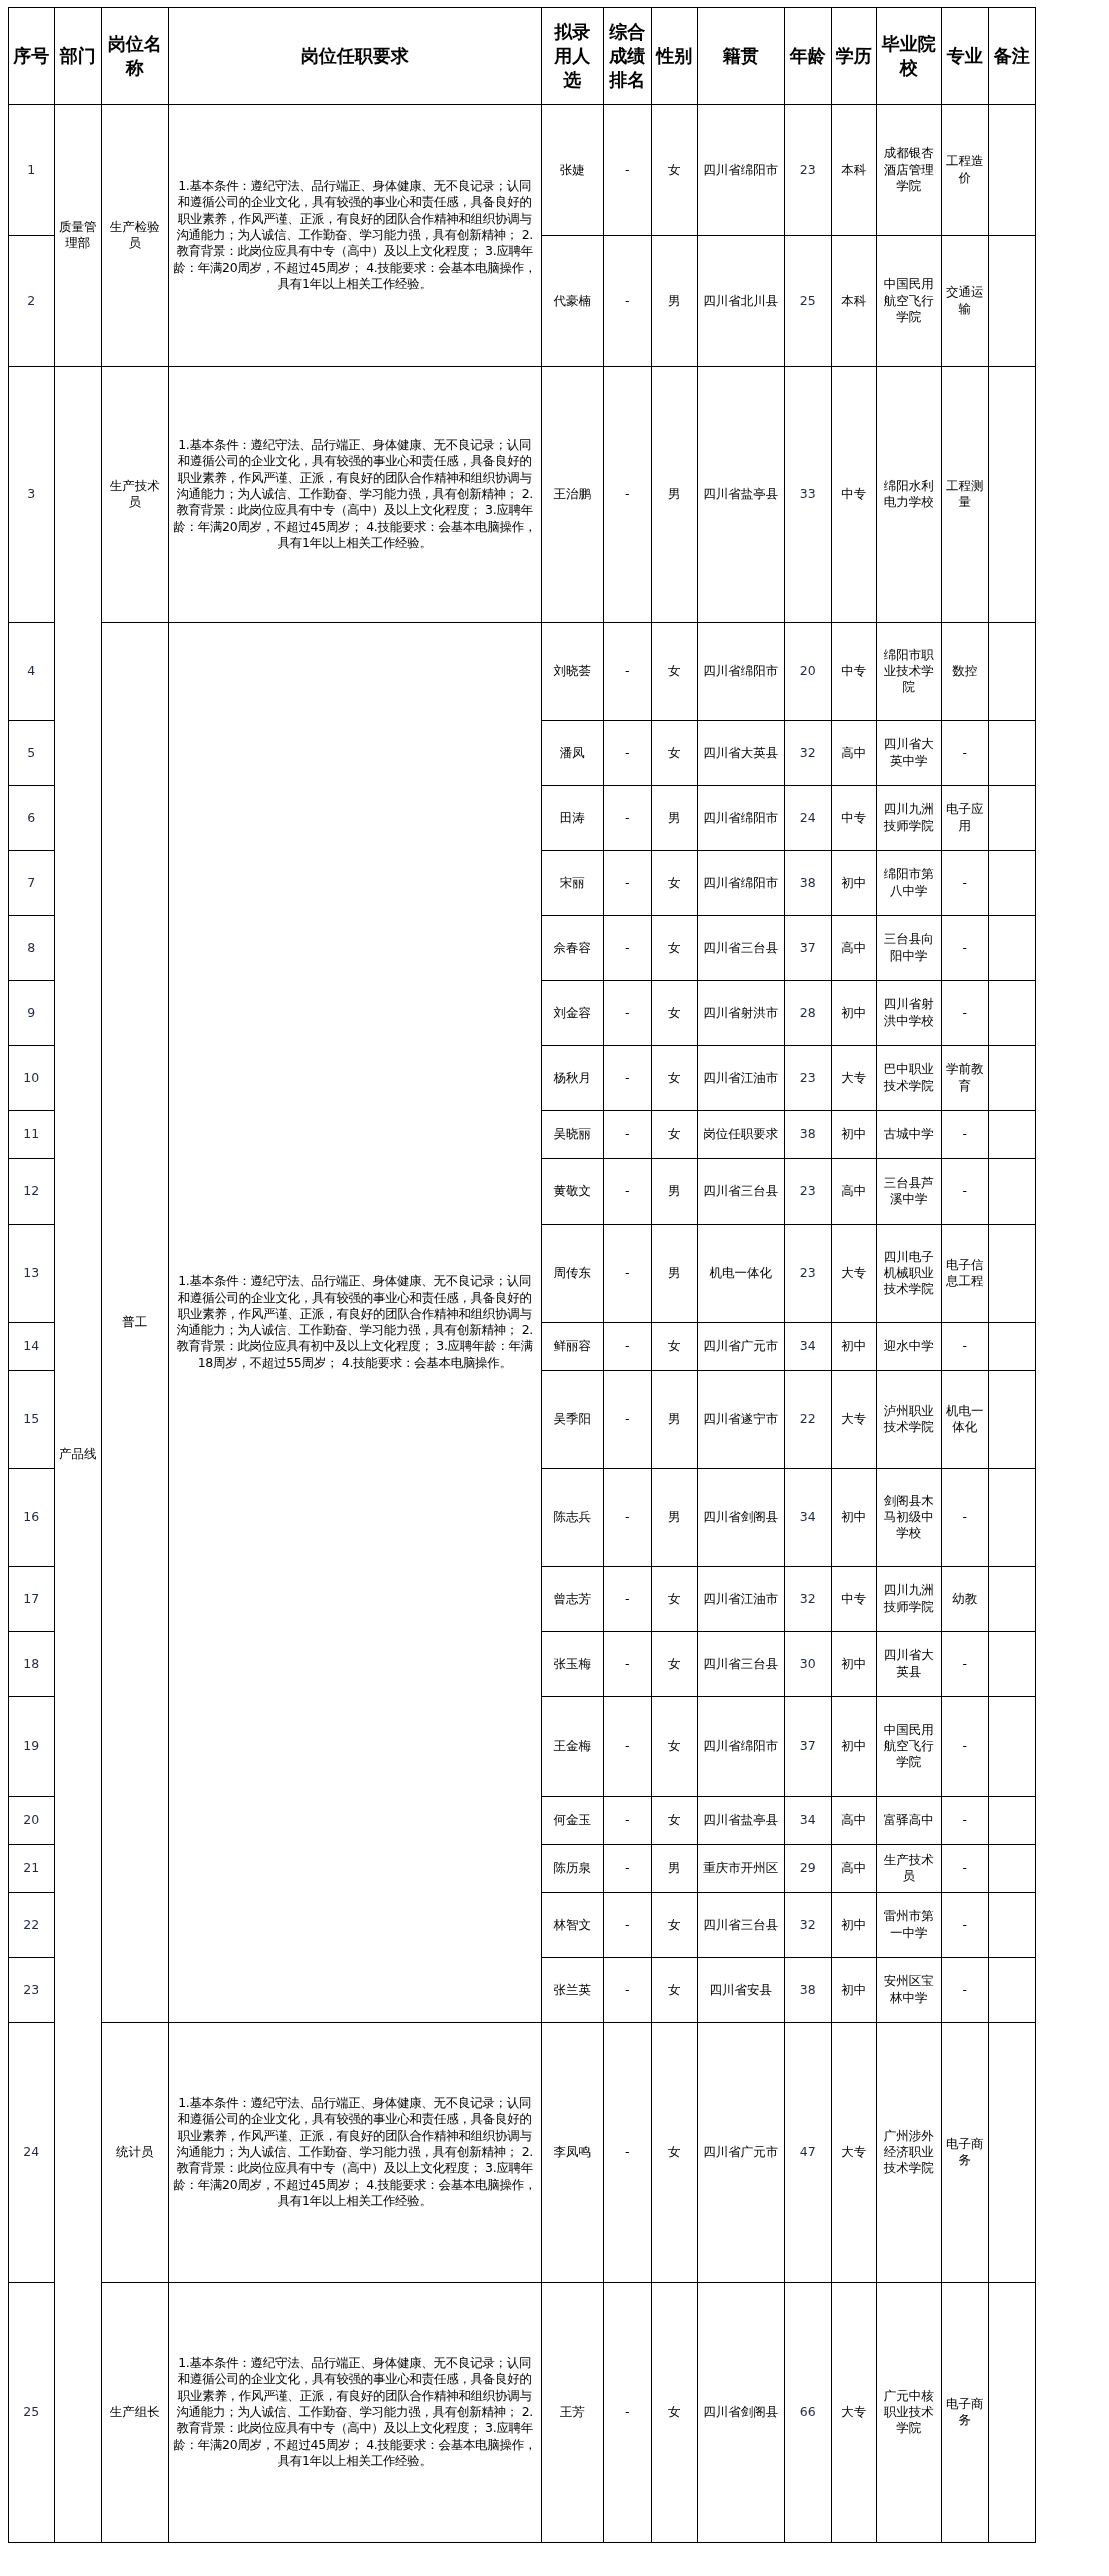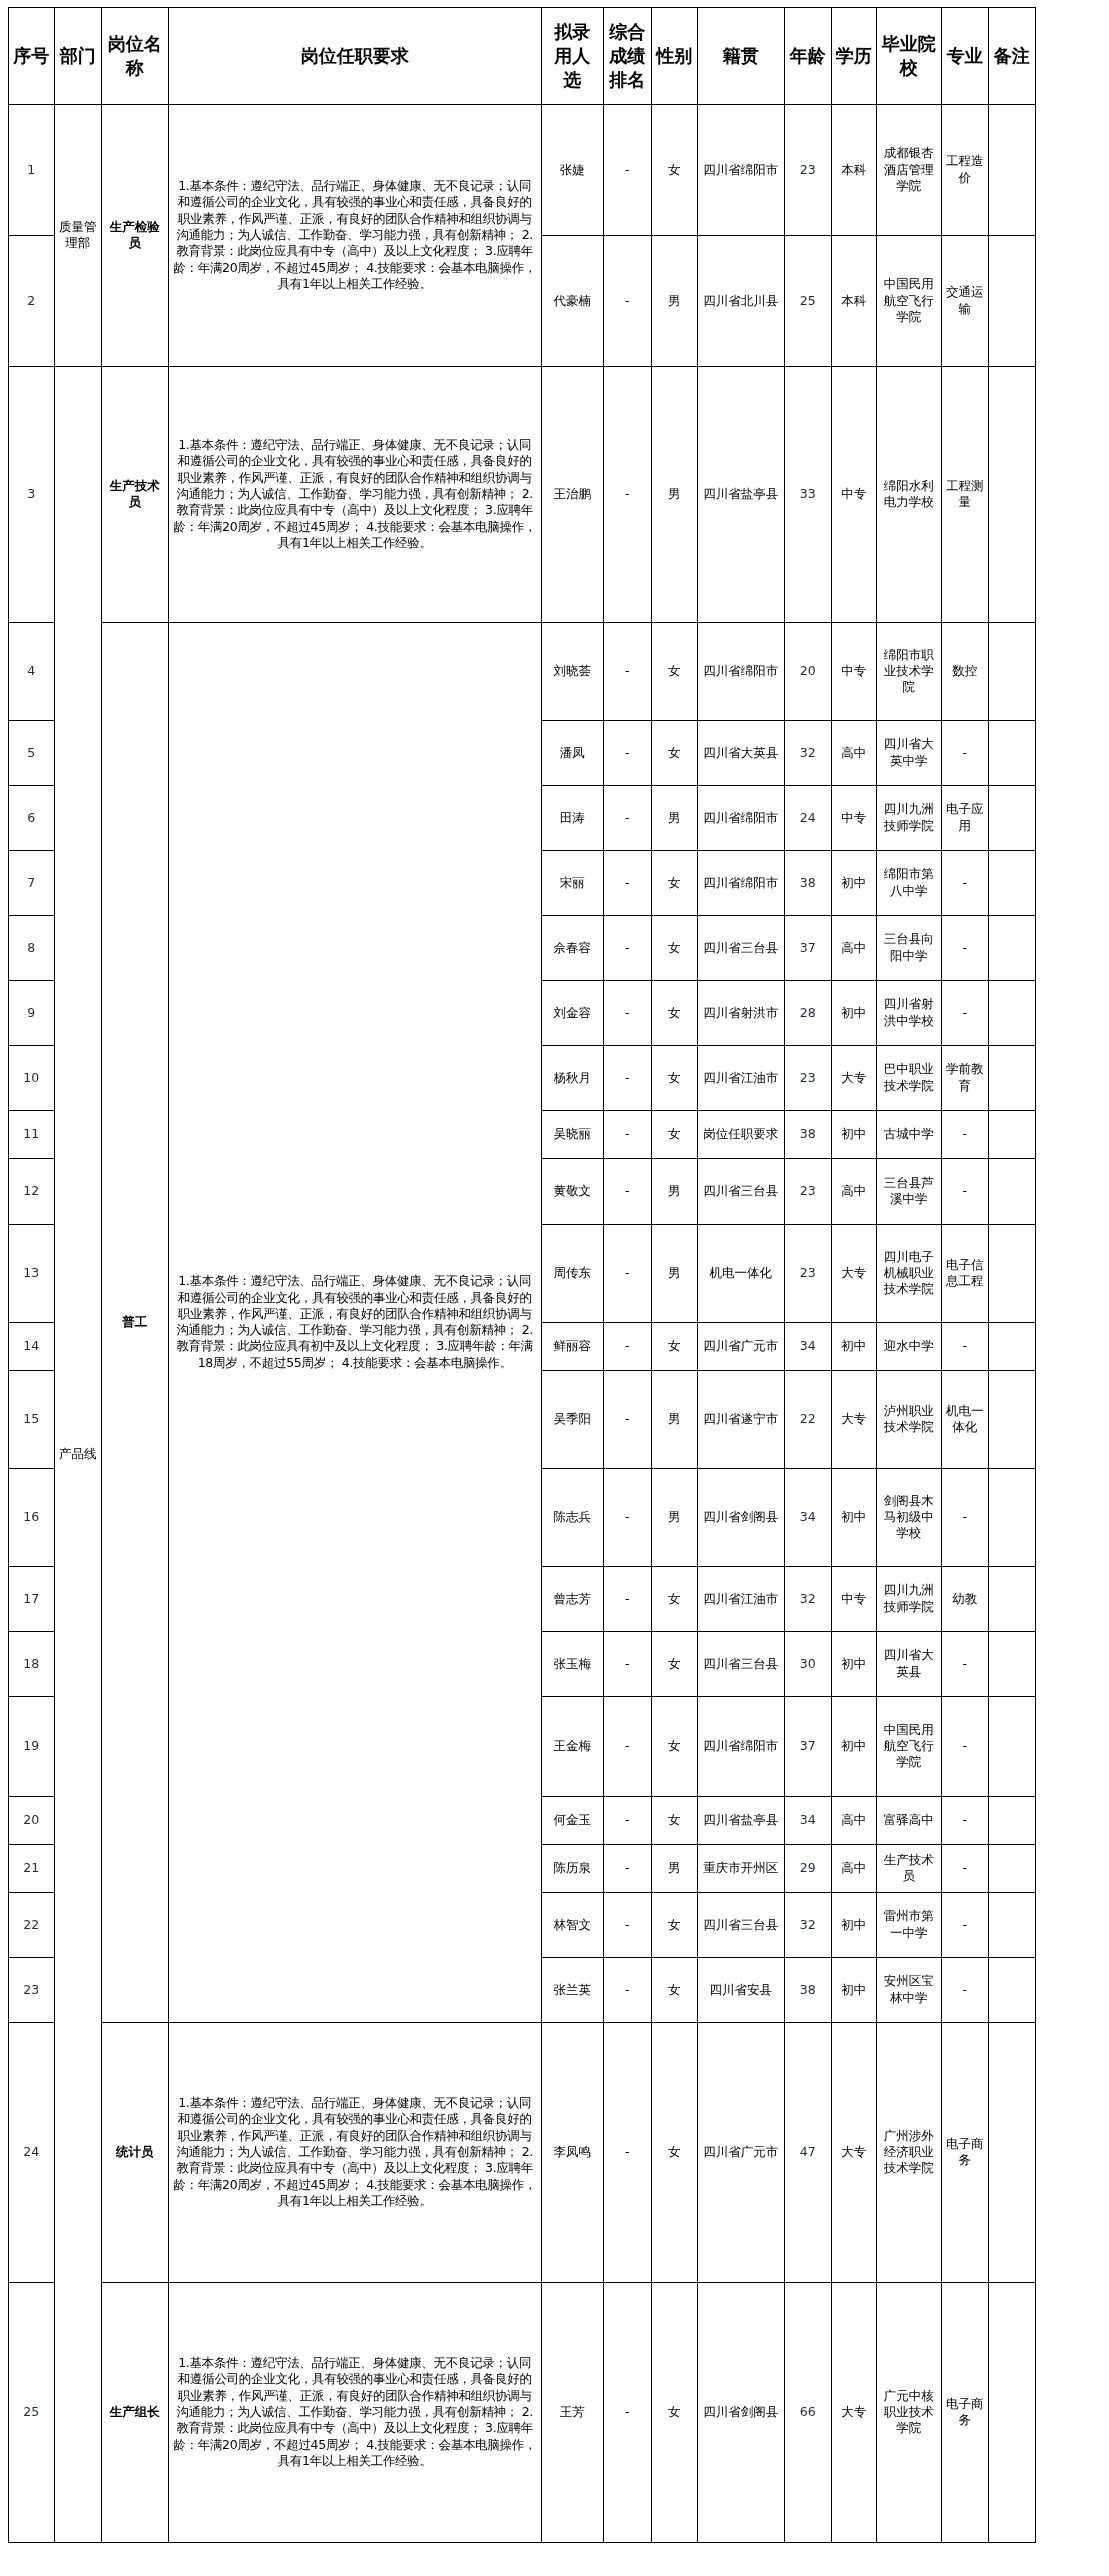--- a/index.html
+++ b/index.html
@@ -5,21 +5,21 @@
   html, body { margin:0; padding:0; background:#ffffff; }
   body { width:1109px; height:2576px; position:relative; font-family:"DejaVu Sans","Liberation Sans",sans-serif; color:#000; }
   table.grid { position:absolute; left:7.7px; top:6.7px; border-collapse:collapse; table-layout:fixed; width:1028px; }
   table.grid td, table.grid th { border:1.4px solid #000; text-align:center; vertical-align:middle; padding:0 3.8px; font-size:12.5px; line-height:16.3px; overflow:hidden; }
   table.grid th { font-weight:bold; font-size:18px; line-height:24px; }
   td.req { text-align:left; font-size:12px; line-height:32px; padding:0 5.8px; letter-spacing:-0.3px; }
   td.num { color:#1f2a44; font-size:11.5px; }
   td.dash { font-size:11.5px; }
   td.school, td.major { line-height:32px; }
   td.dept, td.pos { line-height:32px;margin-top:42px; }
-  td.pos { text-align:left;font-weight:bold; }
+  td.pos { text-align:left; }
 </style>
 </head>
 <body>
 
 <table class="grid">
   <colgroup>
     <col style="width:46px">
       <col style="width:47px">
       <col style="width:67px">
       <col style="width:373px">

